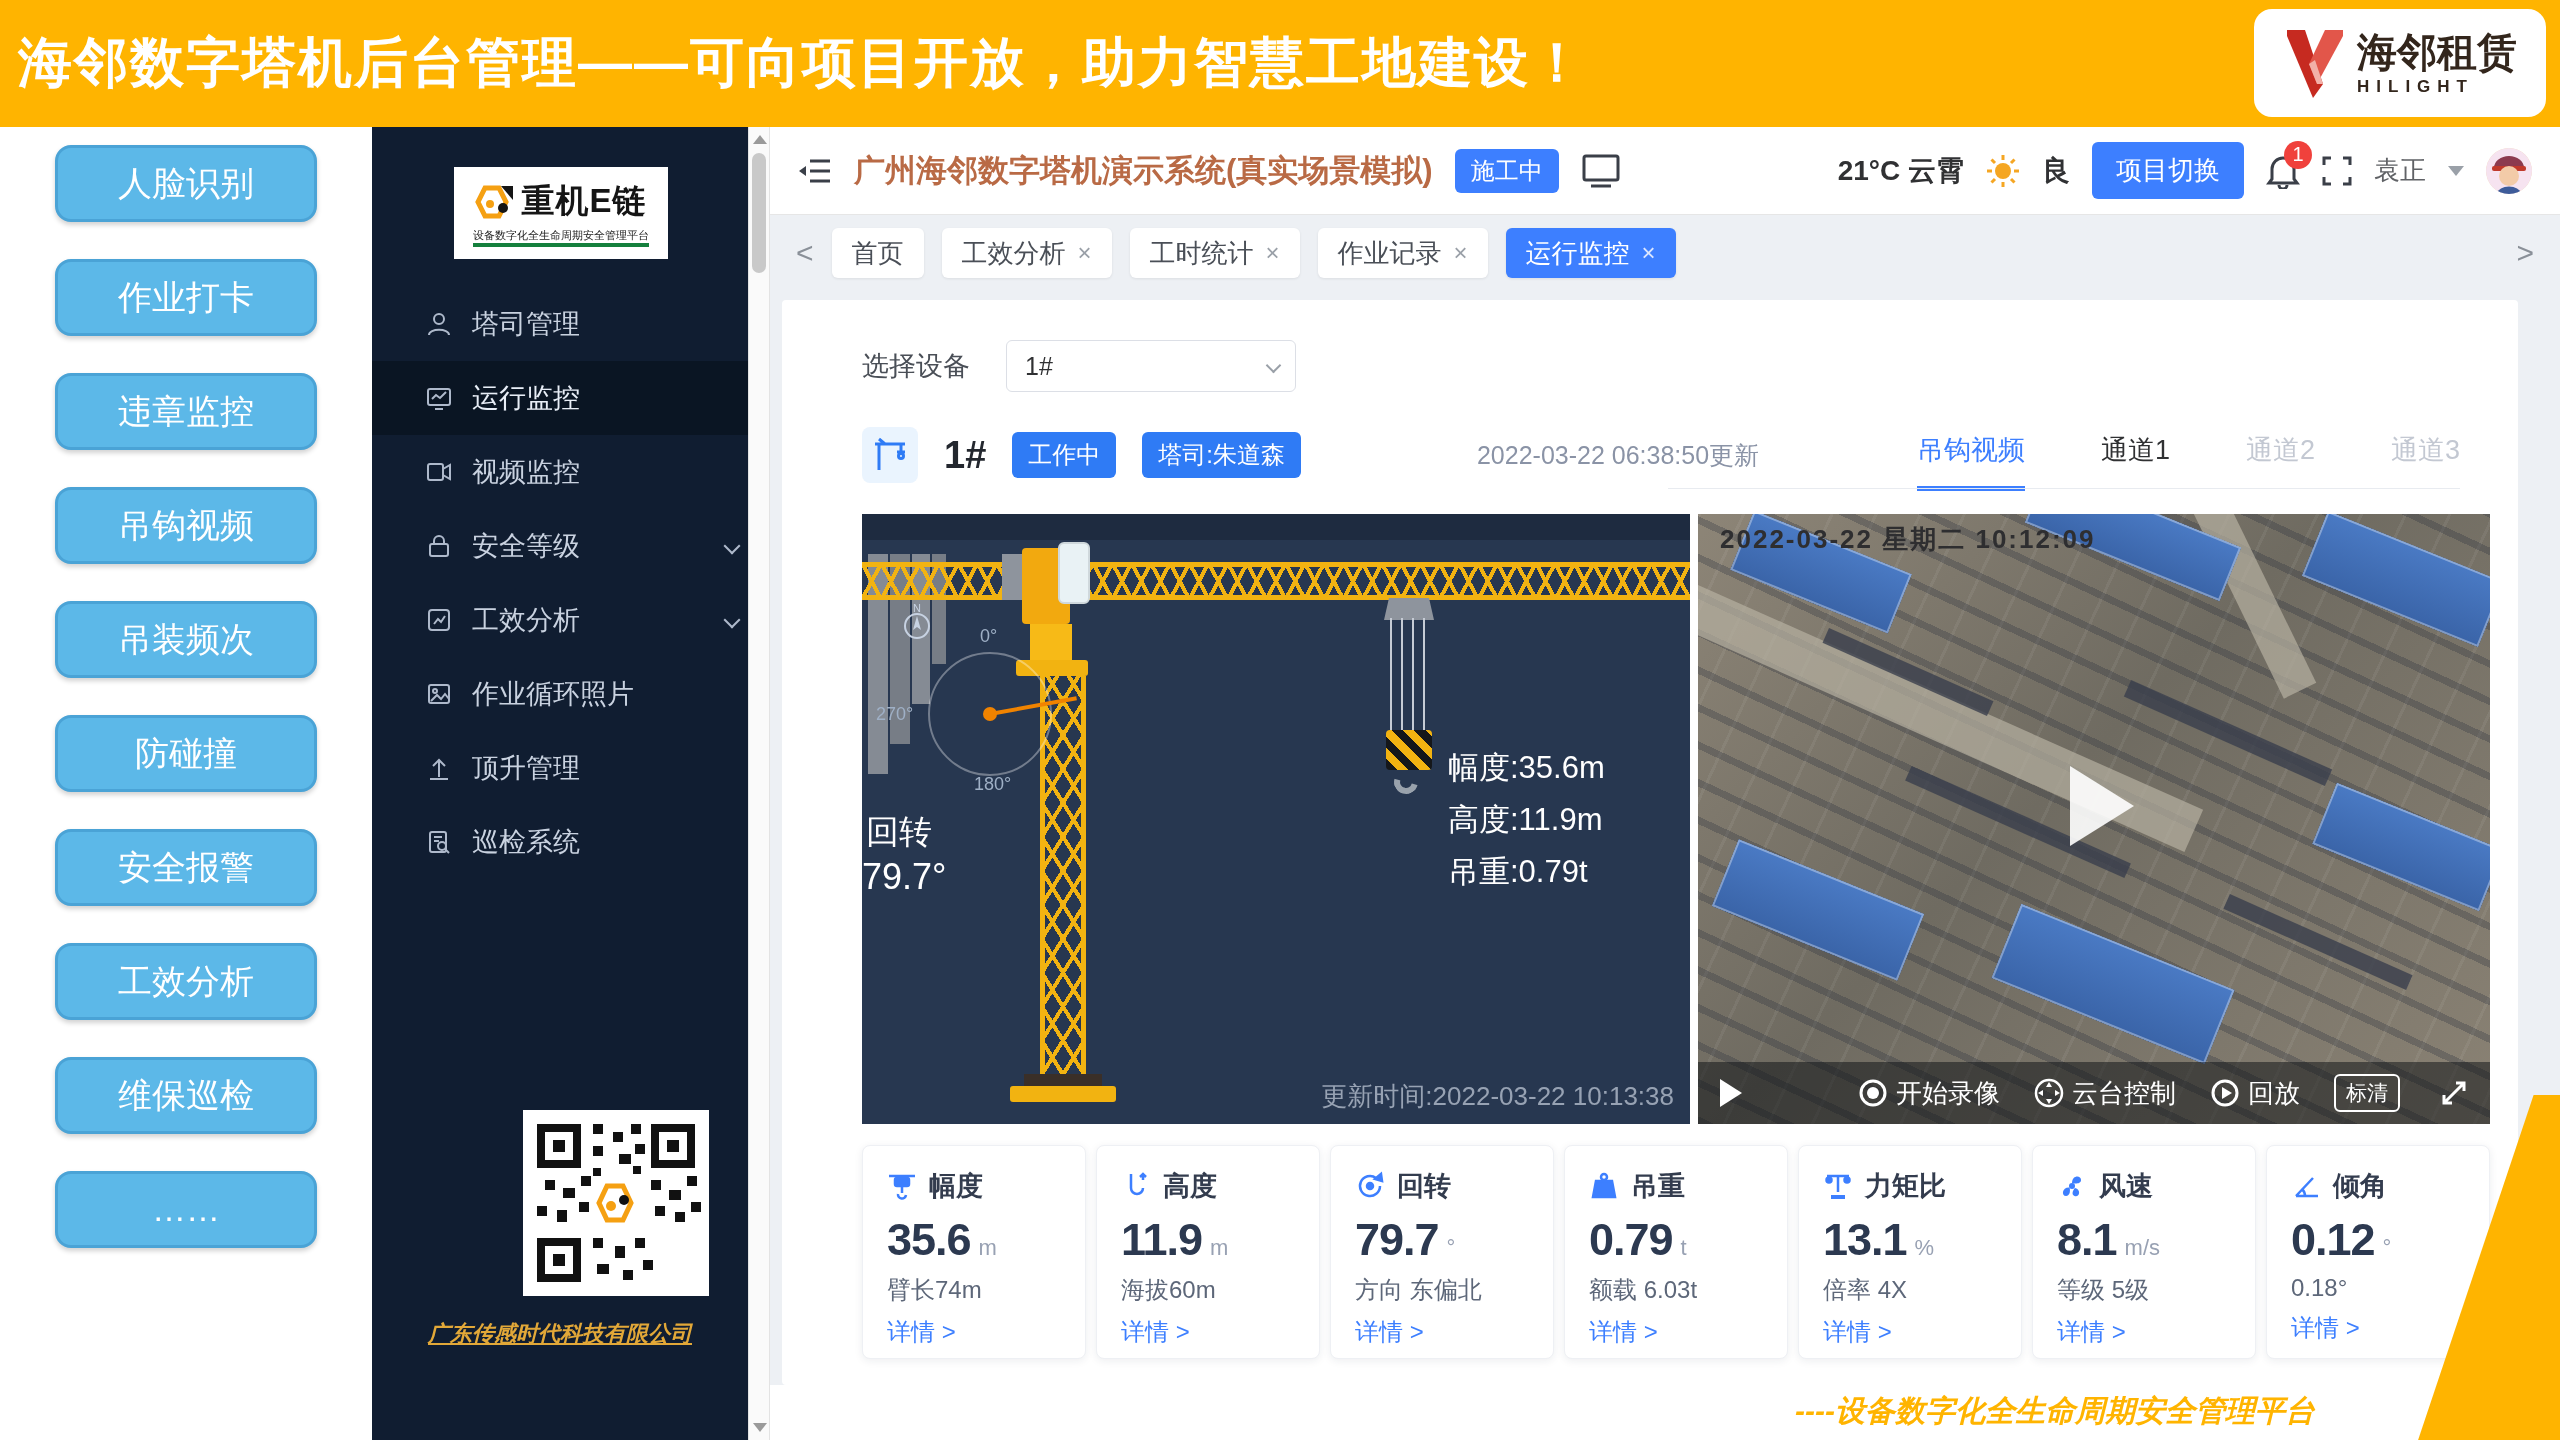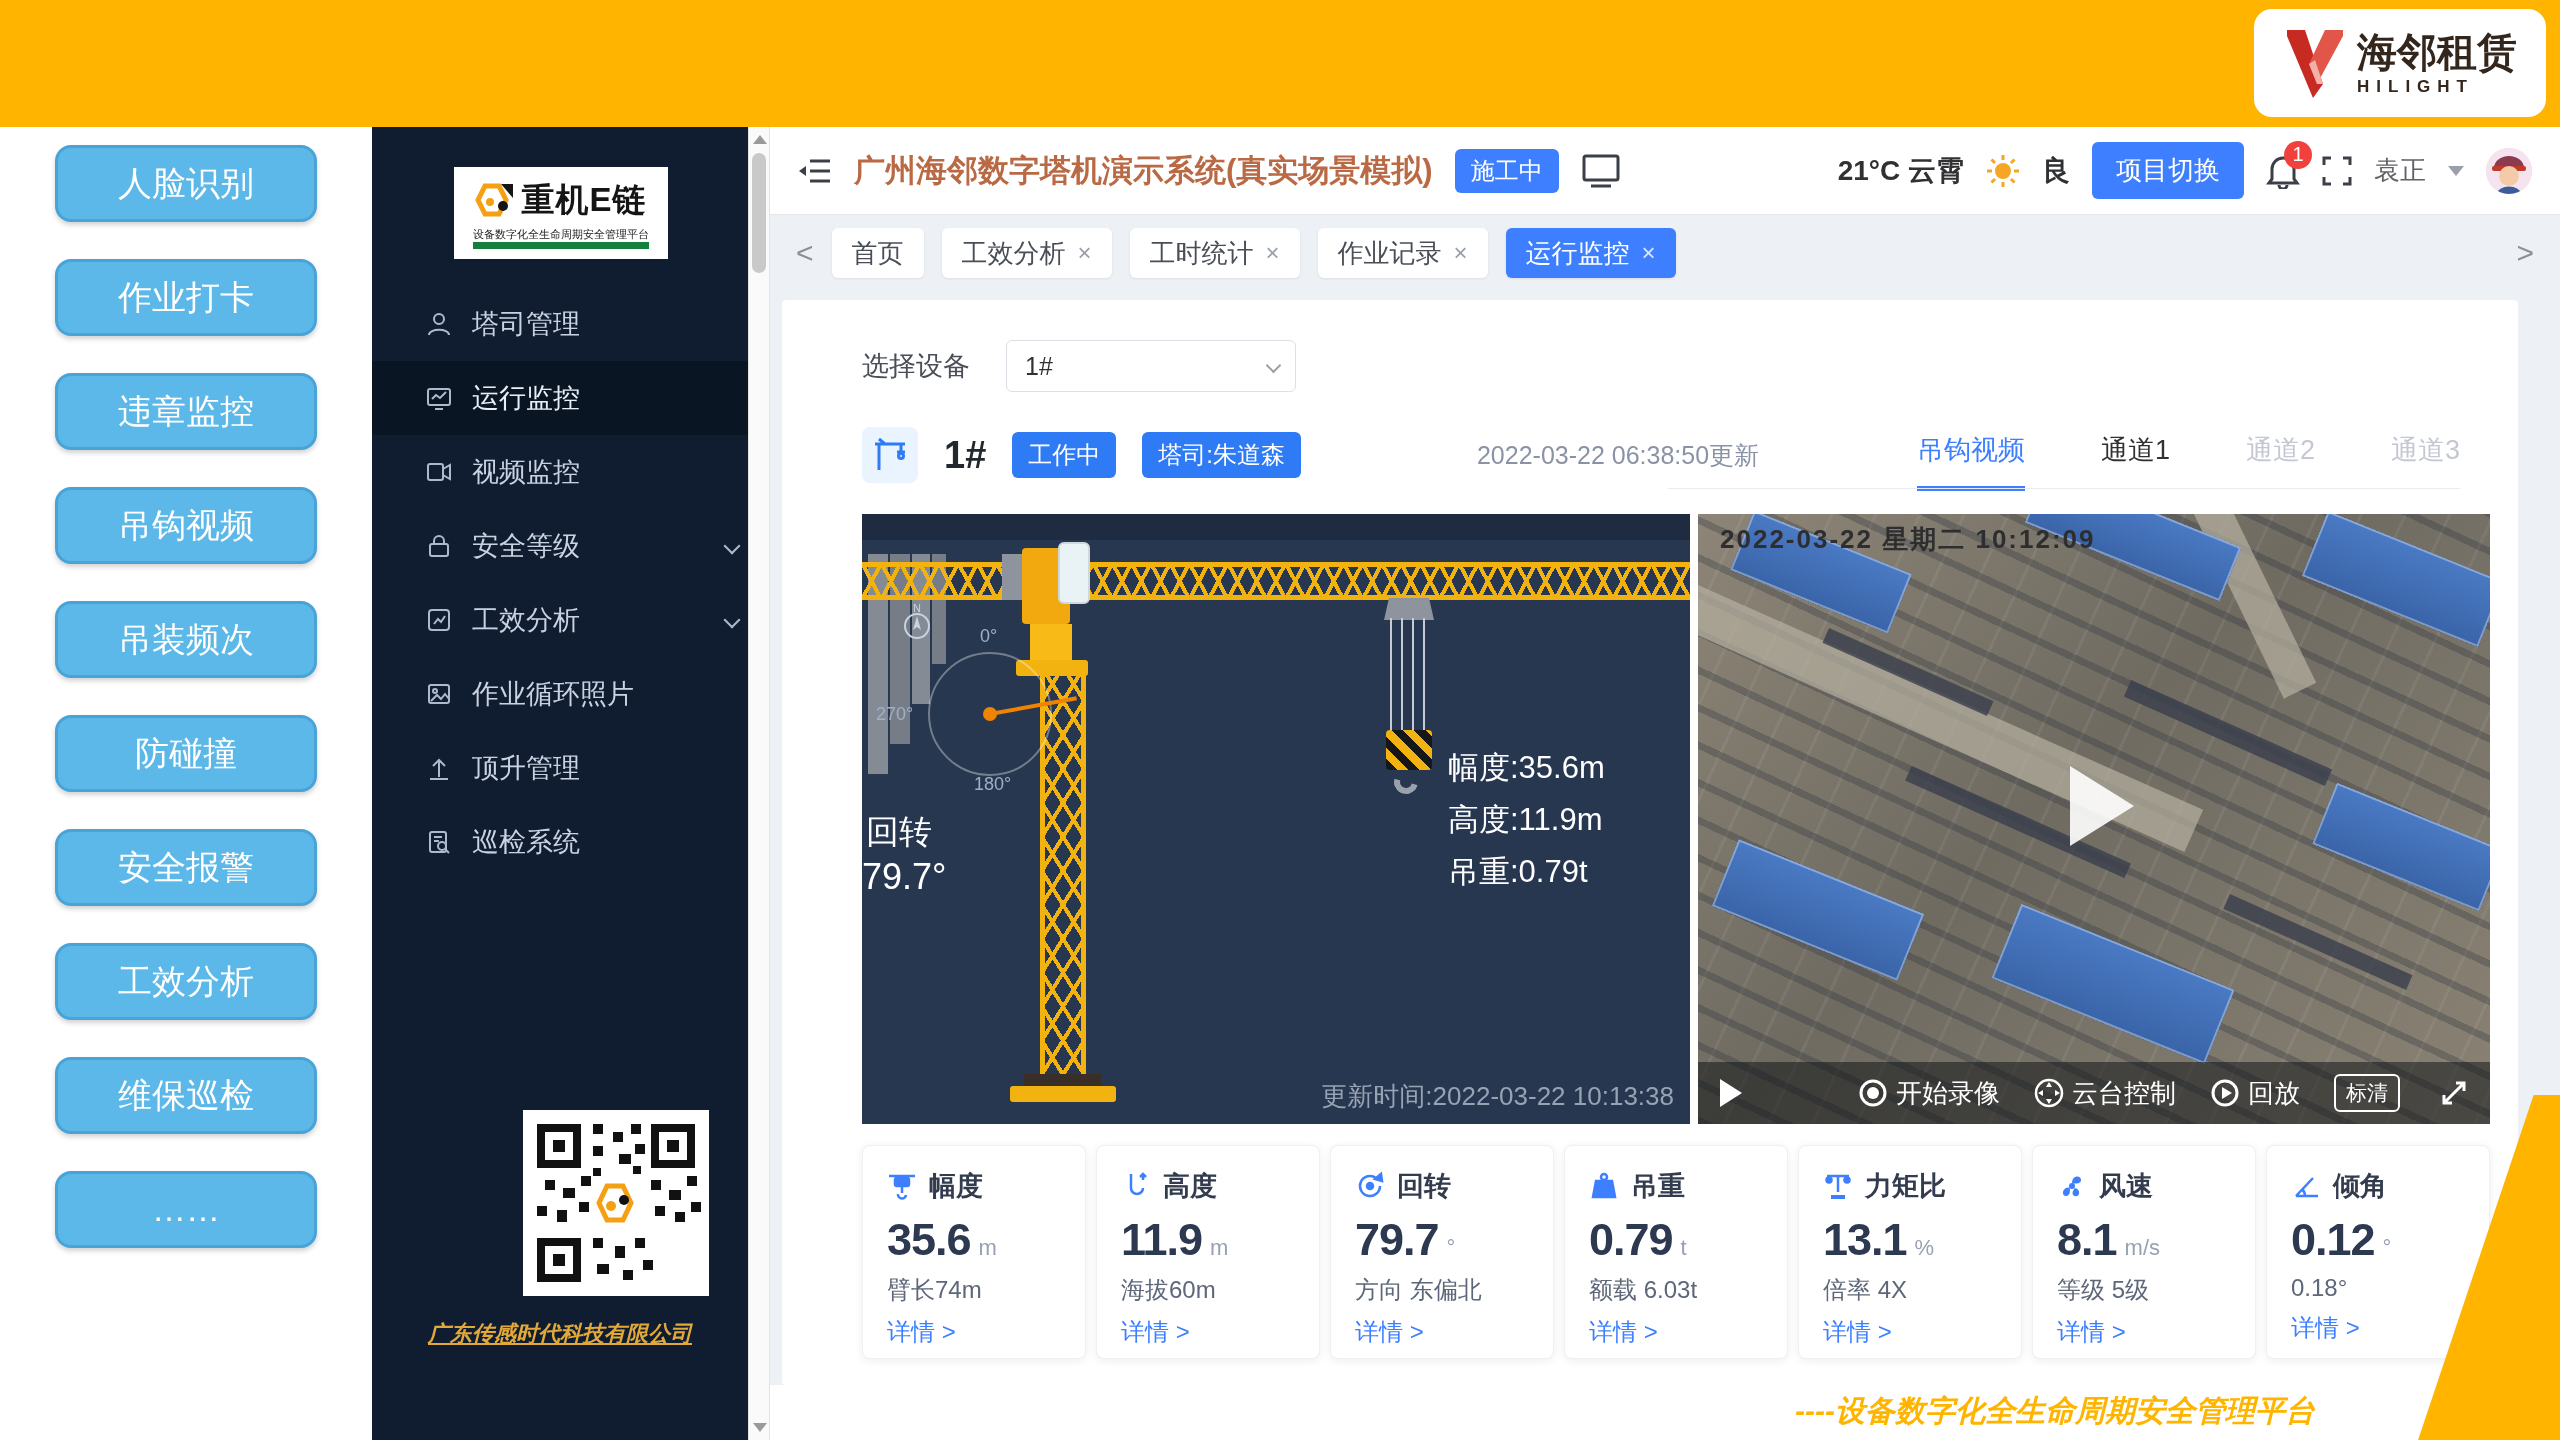--- a/index.html
+++ b/index.html
@@ -17,21 +17,21 @@
 
   
   .rail{left:0;top:127px;width:372px;height:1313px;background:#fff;display:flex;flex-direction:column;align-items:center;padding-top:18px;gap:37px;}
   .railbtn{width:262px;height:77px;background:#5CB8E8;border:3px solid #4AA3D6;border-radius:16px;color:#fff;font-size:34px;display:flex;align-items:center;justify-content:center;box-shadow:0 3px 5px rgba(0,0,0,.18);}
 
   
   .sidebar{left:372px;top:127px;width:376px;height:1313px;background:#101D31;}
   .sblogo{position:absolute;left:82px;top:40px;width:214px;height:92px;background:#fff;display:flex;flex-direction:column;align-items:center;justify-content:center;}
   .sblogo-row{display:flex;align-items:center;gap:6px;}
   .sblogo-cn{font-size:33px;font-weight:800;color:#151515;letter-spacing:1px;}
-  .sblogo-tag{font-size:11px;color:#222;border-bottom:7px solid #15803d;margin-top:4px;white-space:nowrap;}
+  .sblogo-tag{font-size:11px;color:#222;border-bottom:4px solid #15803d;margin-top:4px;white-space:nowrap;}
   .menu{position:absolute;left:0;top:160px;width:408px;}
   .mitem{height:74px;display:flex;align-items:center;padding-left:54px;gap:20px;color:#C9D2E0;font-size:27px;position:relative;}
   .mitem.active{background:#0A1523;color:#E8EEF7;}
   .micon{width:26px;height:26px;color:#AEB9CB;flex:0 0 26px;}
   .caret-down{position:absolute;right:42px;top:31px;width:12px;height:12px;border-right:2px solid #AEB9CB;border-bottom:2px solid #AEB9CB;transform:rotate(45deg);}
   .qr{position:absolute;left:151px;top:983px;width:186px;height:186px;background:#fff;}
   .company{position:absolute;left:0;top:1192px;width:376px;text-align:center;color:#E2A838;font-size:22px;font-style:italic;text-decoration:underline;font-weight:700;}
 
   
   .vscroll{left:748px;top:127px;width:22px;height:1313px;background:#FAFAFA;border-left:1px solid #E3E3E3;border-right:1px solid #E3E3E3;}
@@ -137,20 +137,21 @@
   .slogan{position:absolute;right:245px;top:6px;color:#FFB400;font-size:30px;font-weight:700;font-style:italic;white-space:nowrap;}
   .wedge{position:absolute;left:2395px;top:1095px;width:165px;height:345px;background:#FFB400;clip-path:polygon(84% 0,100% 0,100% 100%,14% 100%);}
   svg{display:block;}
 </style>
 </head>
 <body>
 
 <div class="stage">
 
   <div class="abs banner">
+    <div class="banner-title">海邻数字塔机后台管理——可向项目开放，助力智慧工地建设！</div>
     <div class="brandbox">
       <span>
         <svg width="64" height="74" viewBox="0 0 64 74">
           <polygon points="4,4 22,4 40,58 30,72 4,10" fill="#C62A20"></polygon>
           <polygon points="60,4 42,4 26,38 34,58 60,10" fill="#E2564A"></polygon>
           <polygon points="26,38 34,58 40,58 32,34" fill="#F2B0A8"></polygon>
         </svg>
       </span>
       <span class="brand-text">
         <span class="brand-cn">海邻租赁</span>

